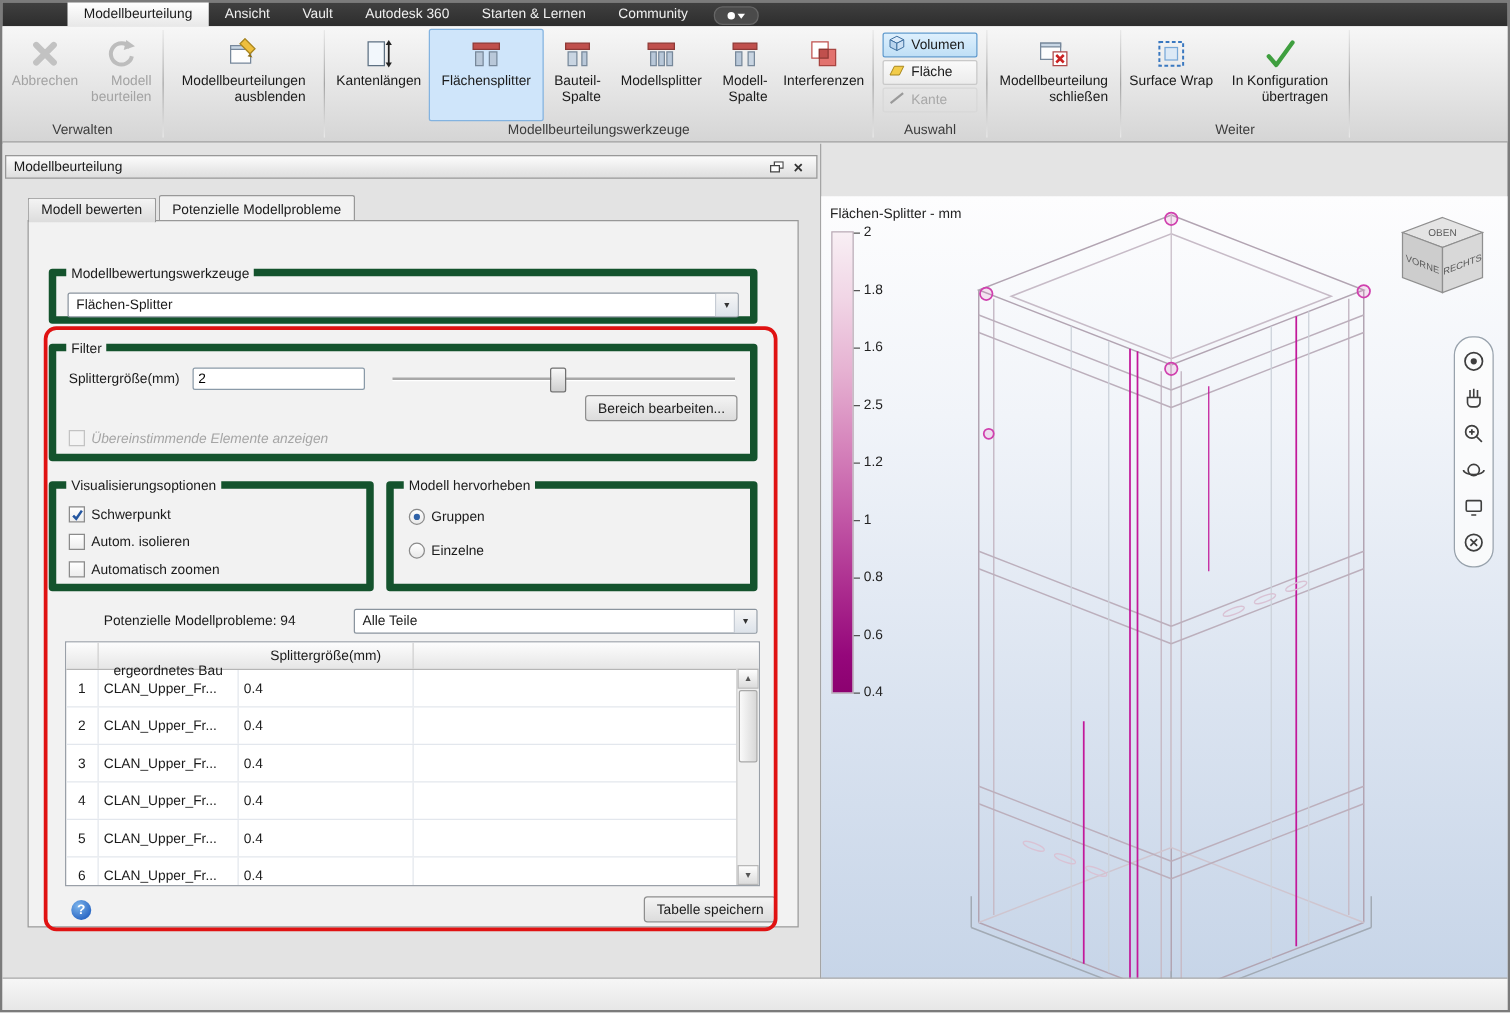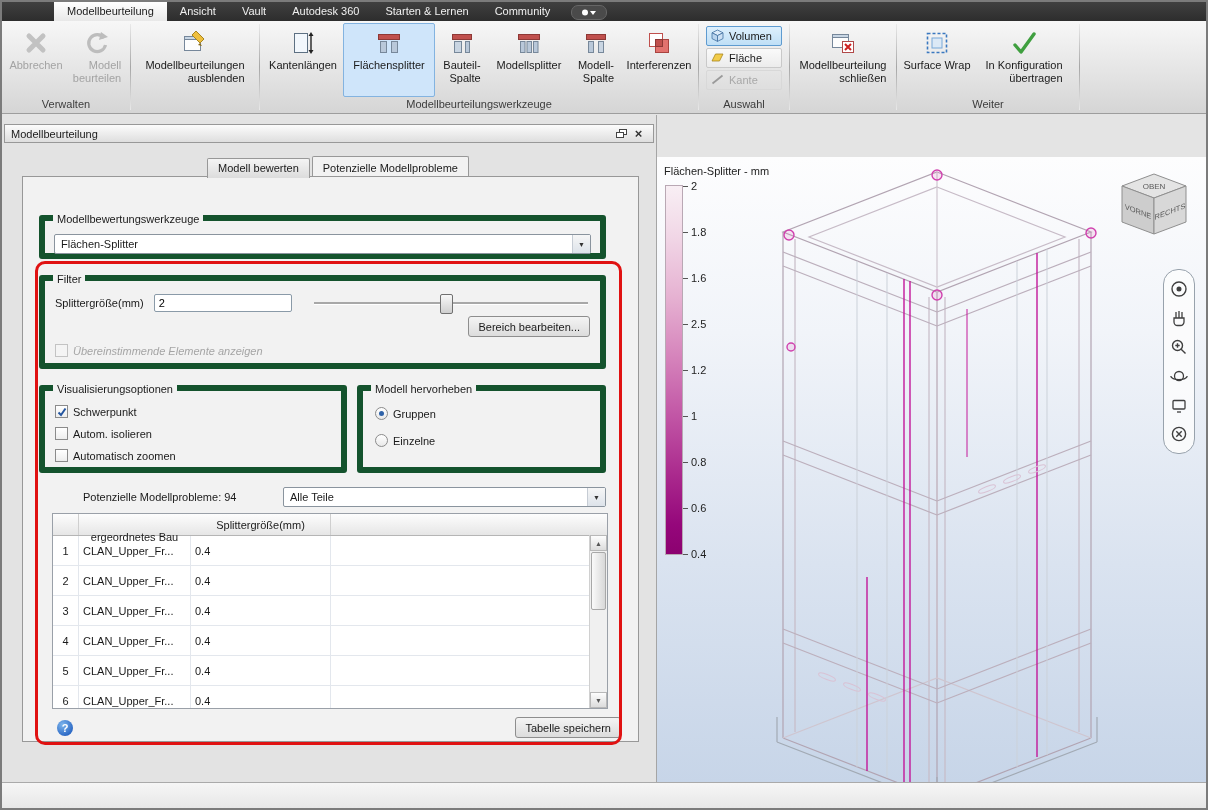--- a/index.html
+++ b/index.html
@@ -26,21 +26,21 @@
   .smallbtn{display:flex;align-items:center;gap:5px;width:76px;height:20px;margin:1px 0;padding:0 4px;box-sizing:border-box;border:1px solid #c9c9c9;border-radius:2px;background:linear-gradient(#fafafa,#ececec);}
   .smallbtn.selected{background:linear-gradient(#def0fd,#bfdff6);border-color:#5e9bd0;}
   .smallbtn.disabled{color:#a8a8a8;border-color:#d8d8d8;background:transparent;}
 
   
   .main{position:absolute;top:113px;left:0;right:0;bottom:25px;display:flex;}
   .panel{width:655px;background:#e3e3e3;border-right:1px solid #a5a5a5;box-sizing:border-box;padding-top:9px;position:relative;}
   .ptitle{margin:0 2px;height:19px;background:linear-gradient(#fcfcfc,#dedede);border:1px solid #989898;display:flex;align-items:center;padding:0 6px;box-sizing:border-box;}
   .ptitle .spacer{flex:1;}
   .picon{width:17px;height:15px;display:flex;align-items:center;justify-content:center;color:#333;}
-  .ptabs{display:flex;margin:13px 0 0 20px;position:relative;z-index:2;justify-content:center;}
+  .ptabs{display:flex;margin:13px 0 0 20px;position:relative;z-index:2;}
   .ptab{padding:3px 10px 2px;border:1px solid #989898;border-bottom:none;background:linear-gradient(#f4f4f4,#dcdcdc);margin-right:2px;border-radius:2px 2px 0 0;position:relative;top:2px;}
   .ptab.active{background:#f2f2f2;top:0;padding-top:5px;}
   .cbox{position:relative;margin:0 17px 0 20px;height:566px;border:1px solid #989898;background:#f2f2f2;box-sizing:border-box;padding:0 14px;}
   .red-annot{position:absolute;left:12px;top:84px;width:581px;height:478px;border:3px solid #e01212;border-radius:10px;z-index:6;pointer-events:none;}
   .gb{position:relative;border:6px solid #14532d;border-radius:3px;box-sizing:border-box;}
   .gb>.legend{position:absolute;top:-8px;left:8px;background:#f2f2f2;padding:0 4px;}
   .combo{height:20px;background:#fff;border:1px solid #8a949e;border-radius:2px;display:flex;align-items:center;box-sizing:border-box;}
   .combo .ctext{flex:1;padding-left:6px;white-space:nowrap;overflow:hidden;}
   .combo .cbtn{width:17px;align-self:stretch;display:flex;align-items:center;justify-content:center;background:linear-gradient(#f6f6f6,#dde3ea);border-left:1px solid #c6ccd4;font-size:7px;color:#333;}
   .tools-gb{margin:38px 18px 0 2px;height:44px;padding:13px 9px 0;}
@@ -51,21 +51,21 @@
   .slider .track{position:absolute;left:2px;right:2px;top:9px;height:2px;background:#a8a8a8;box-shadow:0 1px 0 #fff;}
   .slider .thumb{position:absolute;left:46%;top:1px;width:11px;height:18px;background:linear-gradient(#f8f8f8,#cfcfcf);border:1px solid #707070;border-radius:2px;}
   .frow2{display:flex;justify-content:flex-end;margin-top:3px;}
   .btn{display:inline-flex;align-items:center;justify-content:center;height:21px;padding:0 9px;background:linear-gradient(#f4f4f4,#dcdcdc);border:1px solid #8e8e8e;border-radius:3px;box-sizing:border-box;}
   .frow3{margin-top:7px;}
   .chk{display:flex;align-items:center;gap:5px;}
   .box{width:13px;height:13px;box-sizing:border-box;border:1px solid #8b8b8b;background:linear-gradient(#fff,#ededed);display:flex;align-items:center;justify-content:center;}
   .chk.disabled{color:#a5a5a5;font-style:italic;}
   .chk.disabled .box{border-color:#c3c3c3;background:#f4f4f4;}
   .visrow{display:flex;margin:16px 18px 0 2px;gap:10px;}
-  .vis-gb{width:308px;height:88px;padding:14px 10px 0;}
+  .vis-gb{width:260px;height:88px;padding:14px 10px 0;}
   .hl-gb{flex:1;height:88px;padding:16px 12px 0;}
   .vis-gb .chk{margin-bottom:9px;}
   .rad{display:flex;align-items:center;gap:5px;margin-bottom:14px;}
   .circ{width:13px;height:13px;box-sizing:border-box;border:1px solid #8b8b8b;border-radius:50%;background:linear-gradient(#fff,#e9e9e9);display:flex;align-items:center;justify-content:center;}
   .dot{width:5px;height:5px;border-radius:50%;background:#2f62a8;}
   .probrow{display:flex;align-items:center;margin:14px 18px 0 2px;}
   .probrow .plabel{width:200px;padding-left:44px;}
   .probrow .combo{flex:1;}
   .table{position:relative;margin:6px 0 0 15px;width:556px;height:196px;background:#fff;border:1px solid #9aa0a8;box-sizing:border-box;overflow:hidden;}
   .thead{display:flex;height:21px;background:linear-gradient(#fdfdfd,#e6e6e6);border-bottom:1px solid #b5b5b5;}

